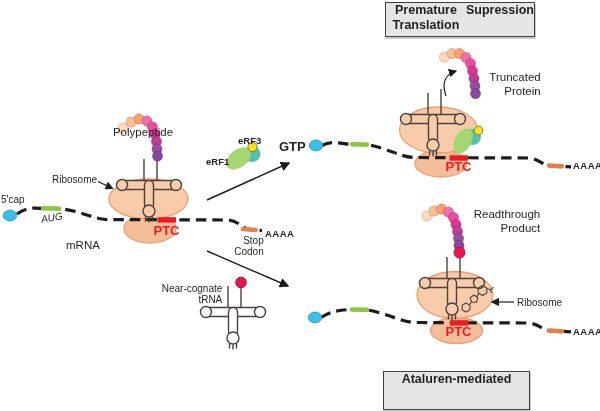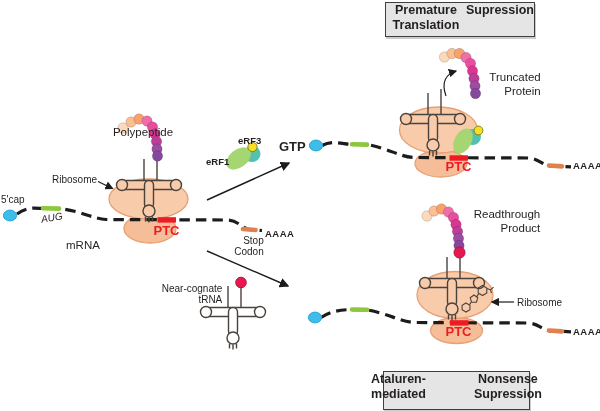--- a/index.html
+++ b/index.html
@@ -147,21 +147,20 @@
     </g>
     <line x1="514" y1="302" x2="492" y2="302" stroke="#1c1c1c" stroke-width="1.2" marker-end="url(#ah)"></line>
   </svg>
 
   <div class="titlebox" style="left:385px;top:2px;width:148px;height:33px;">
     <div>Premature Translation</div>
     <div>Supression</div>
   </div>
   <div class="titlebox" style="left:383px;top:371px;width:145px;height:37px;gap:48px;">
     <div>Ataluren-mediated</div>
-    <div>Nonsense Supression</div>
   </div>
 
   <div class="lbl big ctr" style="left:143px;top:94px;margin-top:32px;">Polypeptide</div>
   <div class="lbl" style="left:52px;top:173.5px;">Ribosome</div>
   <div class="lbl" style="left:1px;top:194px;">5'cap</div>
   <div class="lbl ital" style="left:41px;top:211.5px;transform:rotate(-10deg);">AUG</div>
   <div class="lbl big" style="left:66px;top:239px;">mRNA</div>
   <div class="lbl red ctr" style="left:166.5px;top:226px;">PTC</div>
   <div class="lbl ctr" style="left:249px;top:236px;line-height:10.5px;">
     <div>Stop</div>

